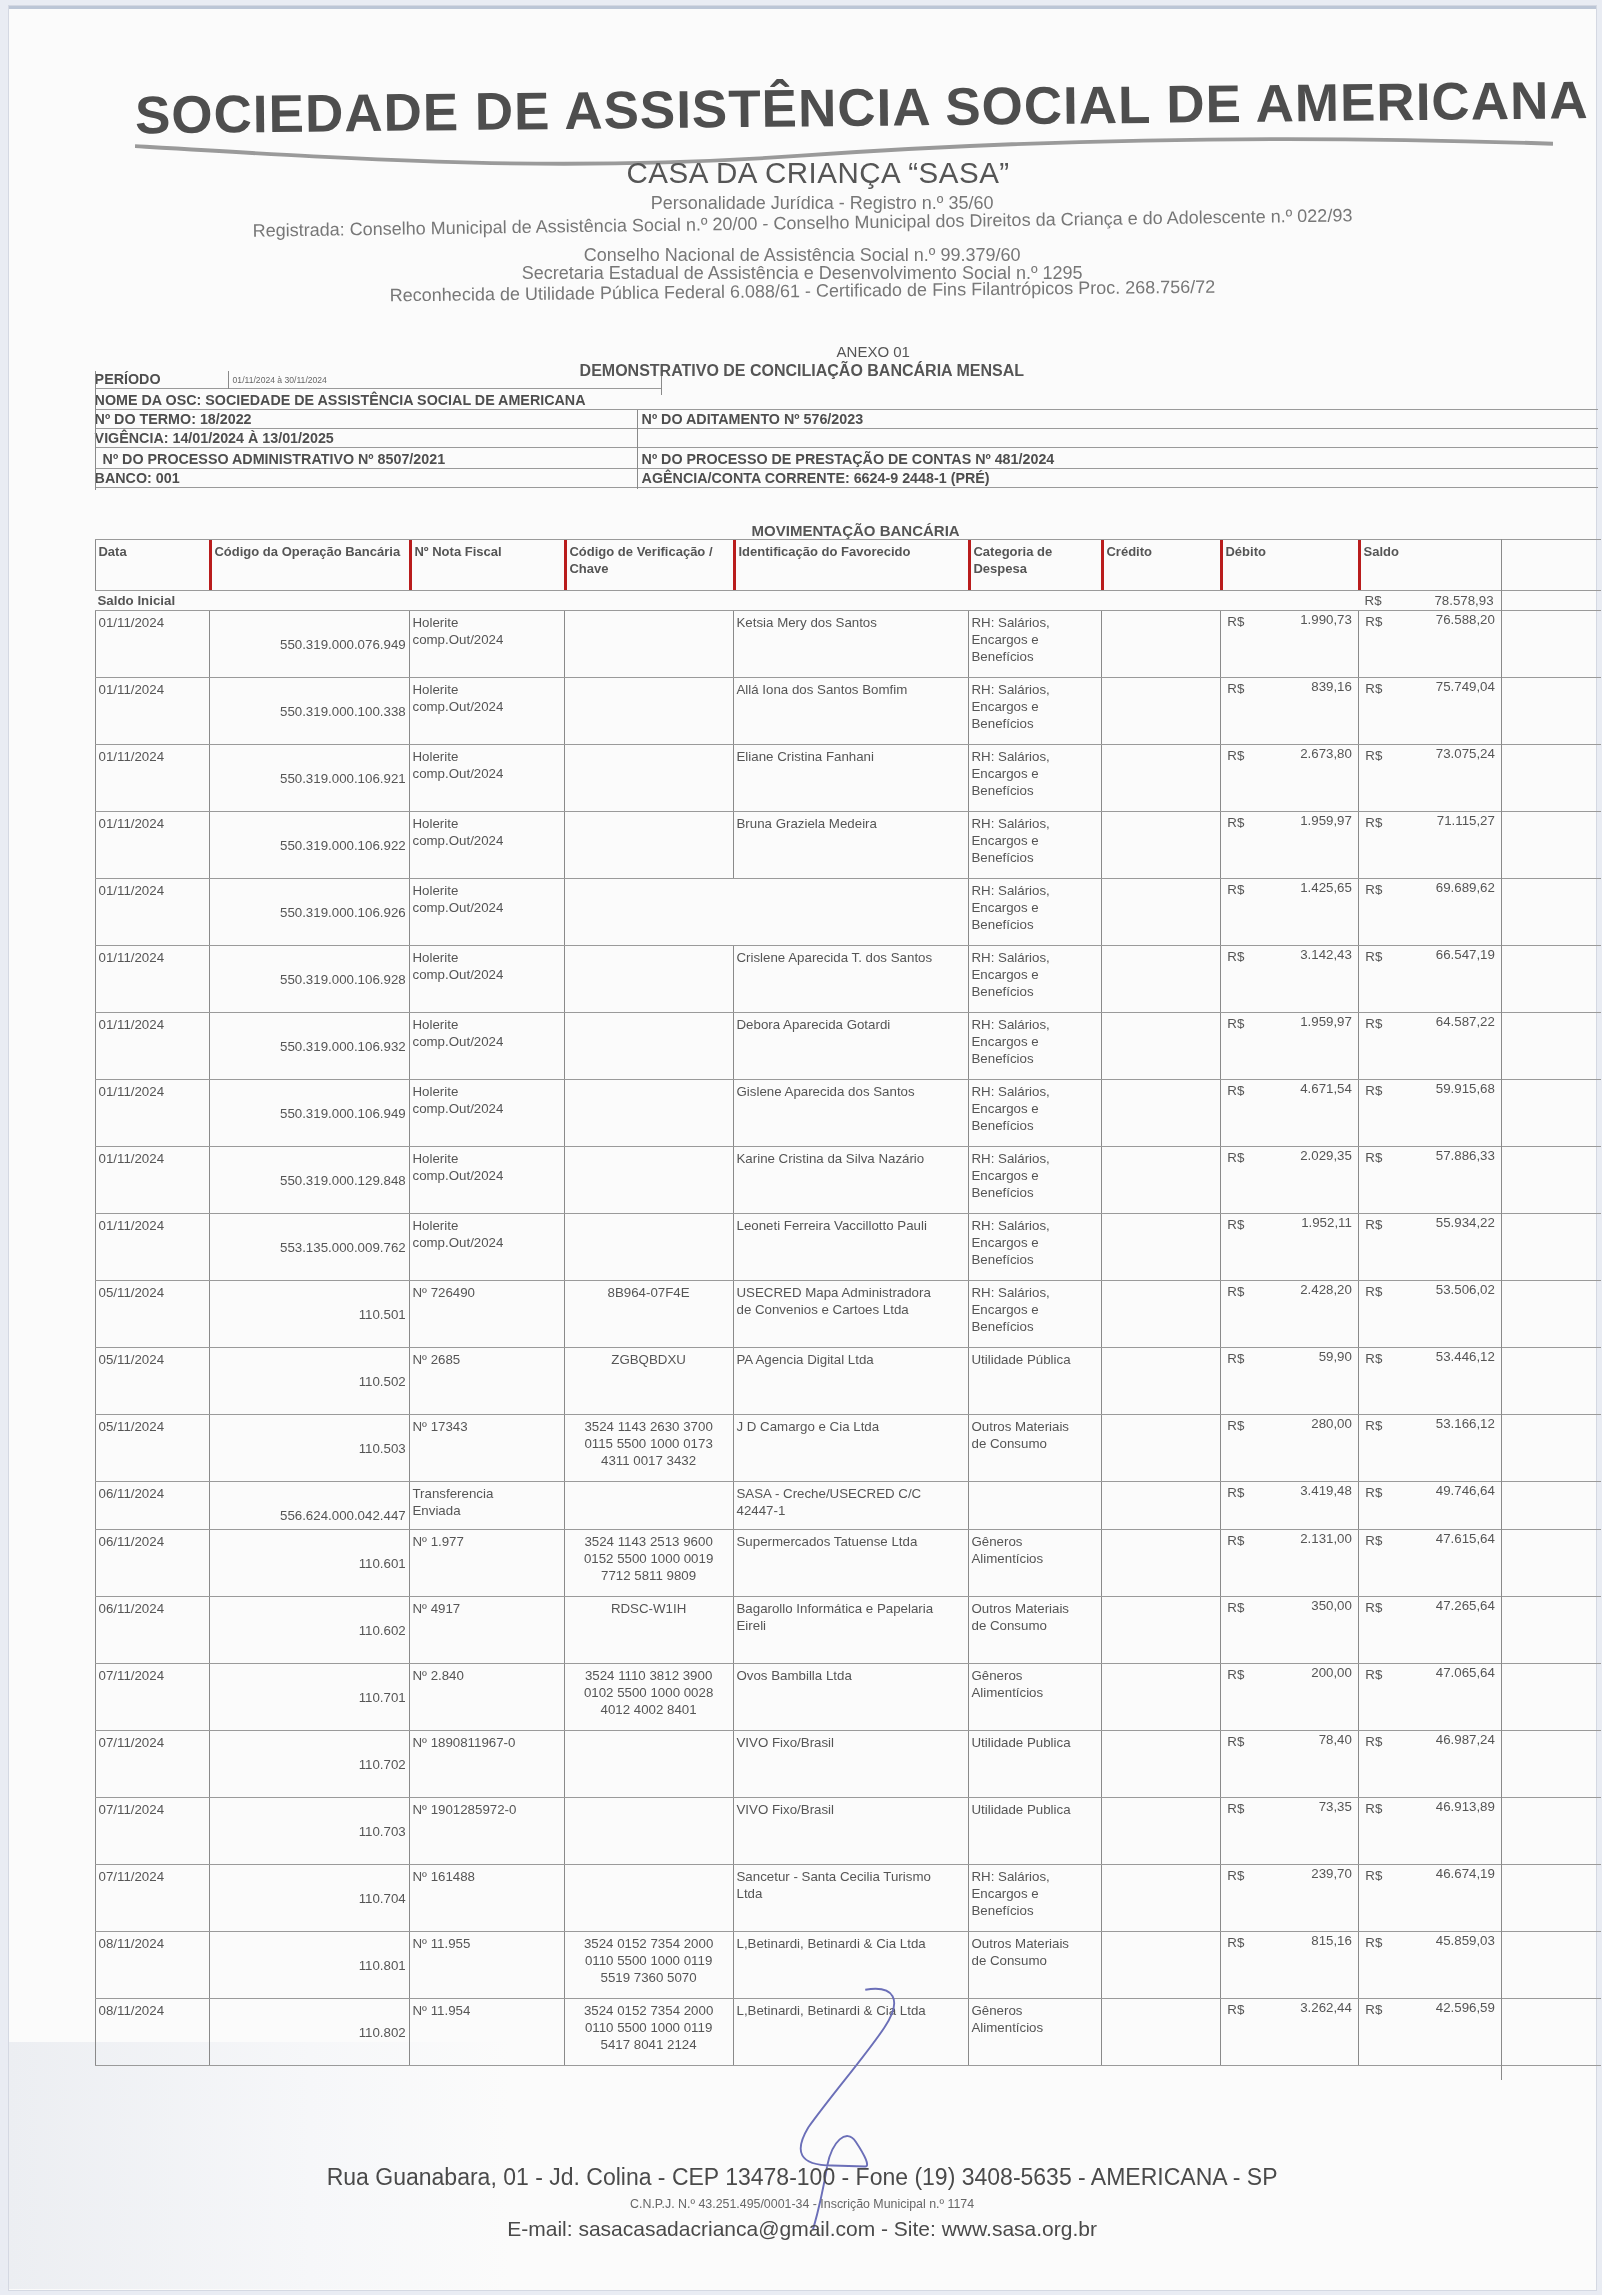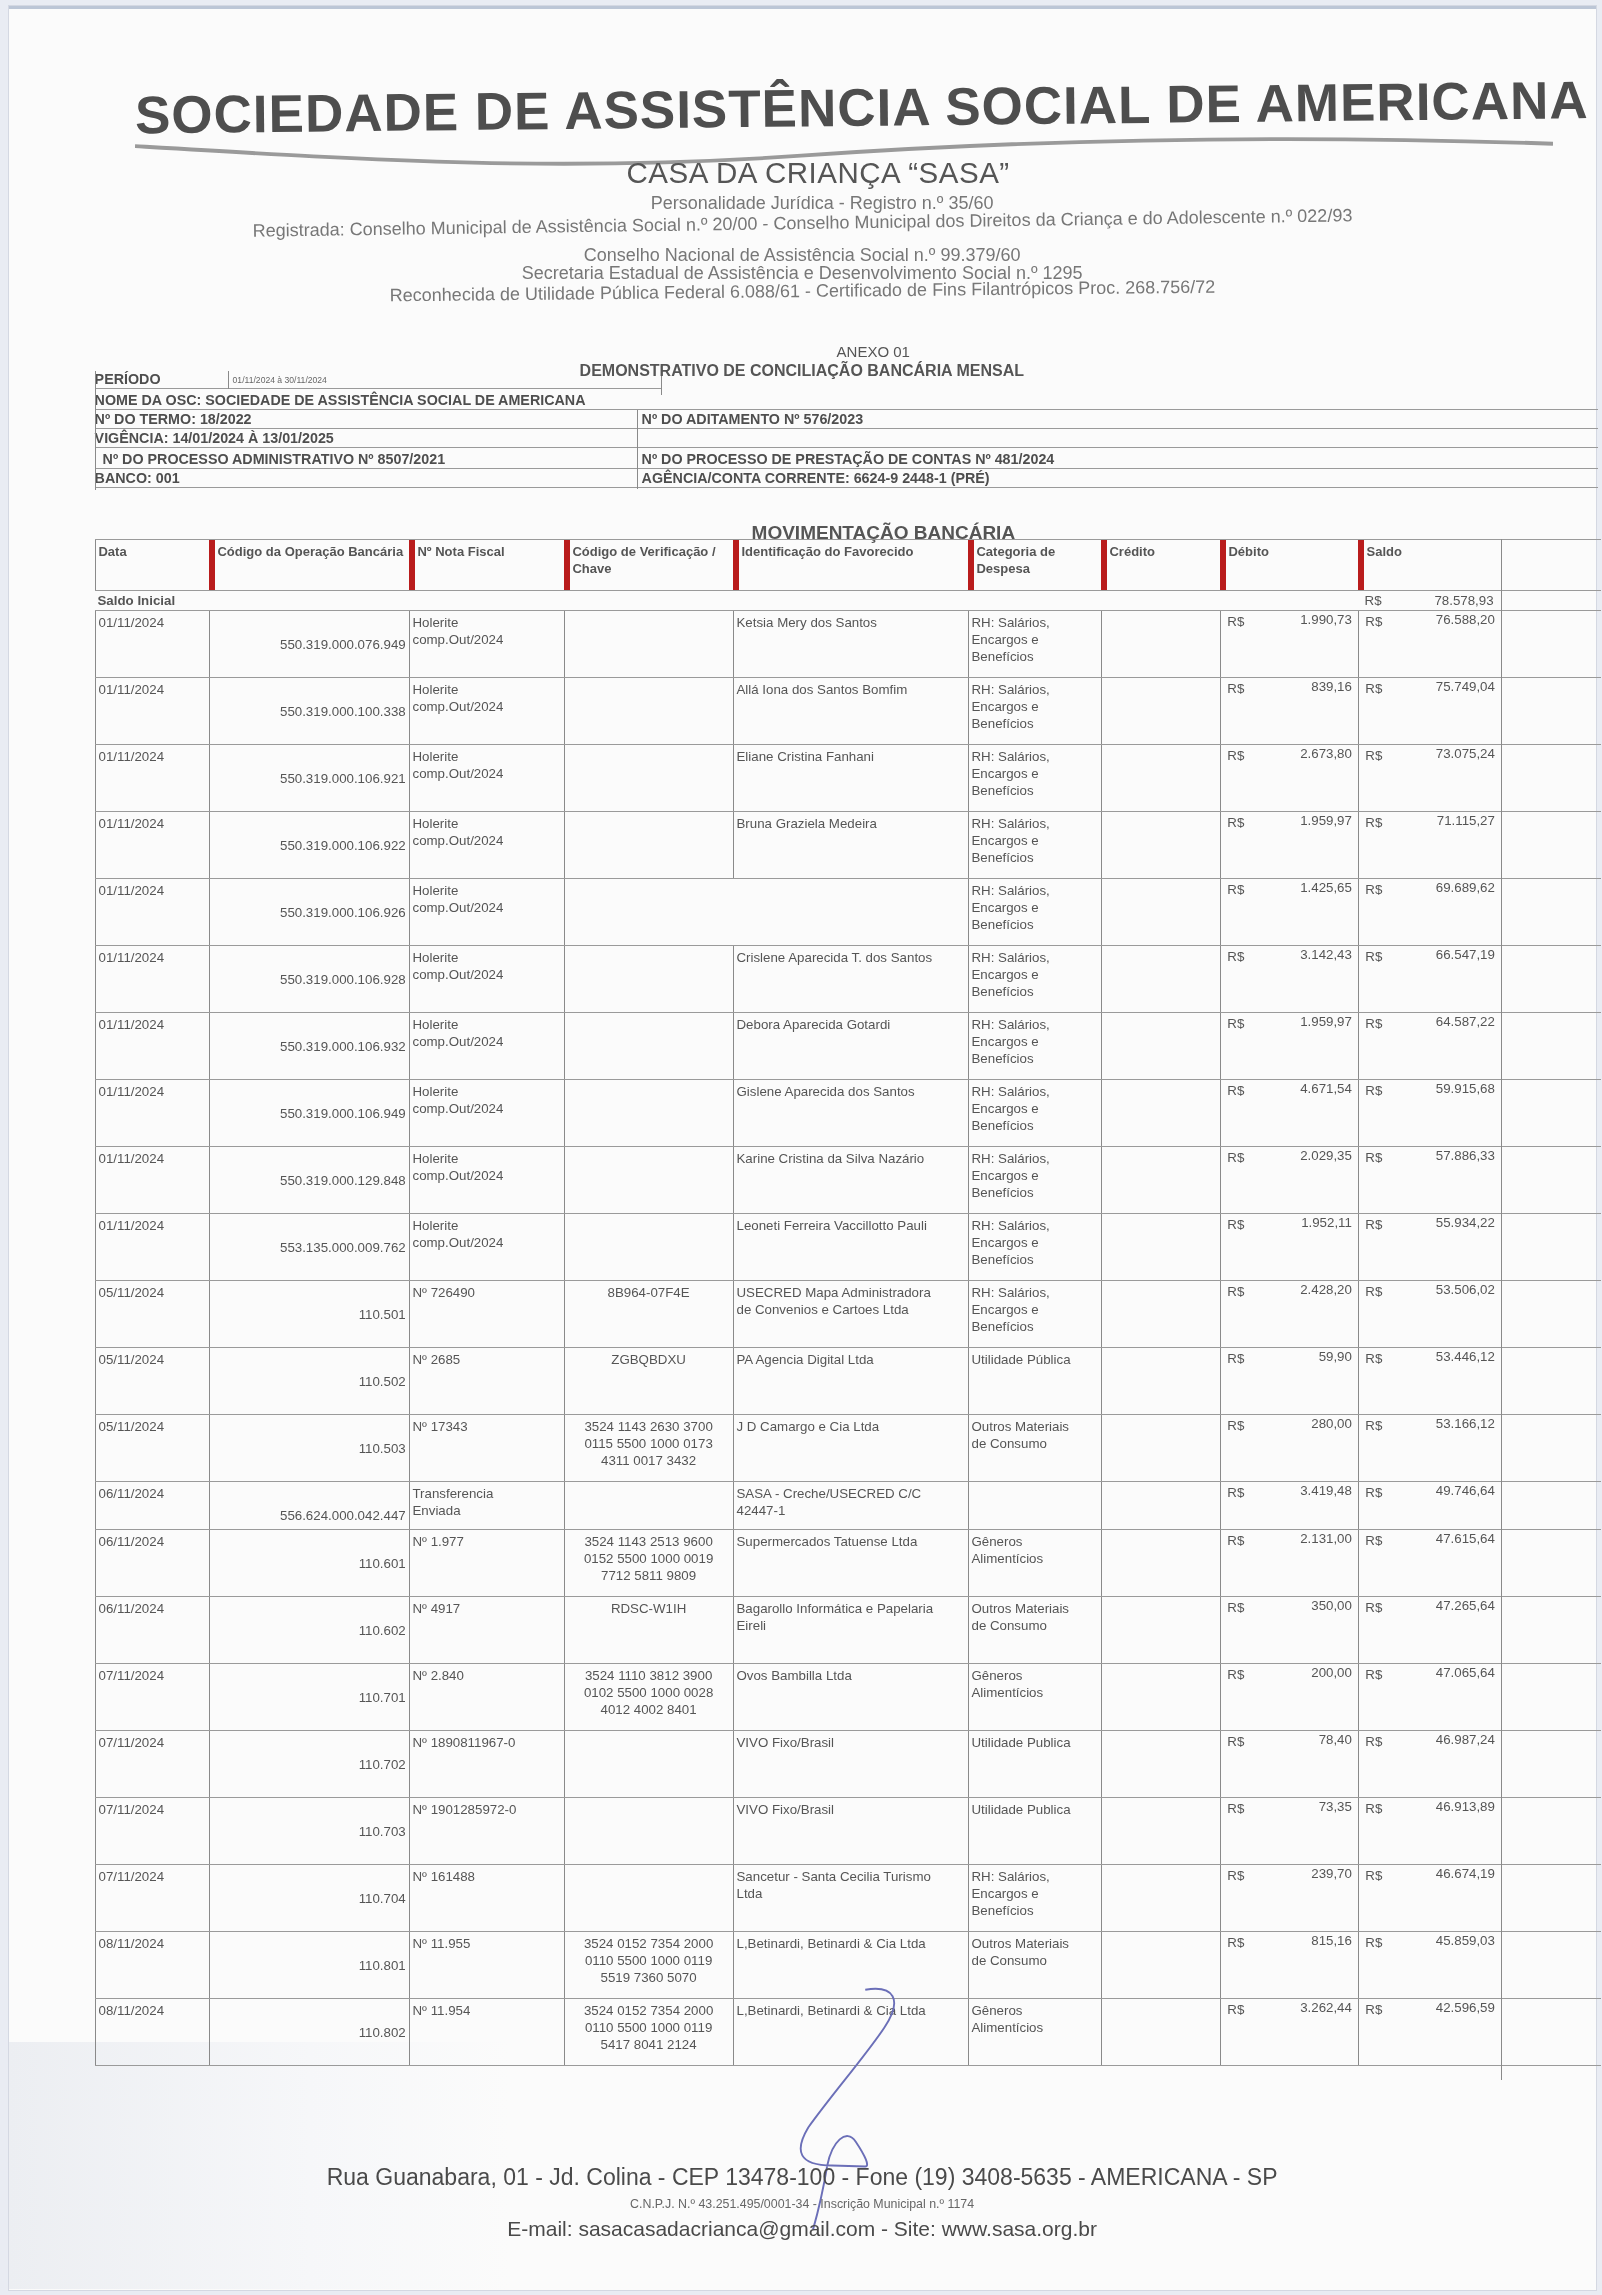--- a/index.html
+++ b/index.html
@@ -39,23 +39,23 @@
   .frow {
     position: absolute; left: 0; height: 18px; border-bottom: 1.4px solid #9a9a9a;
     font-size: 14.3px; color: #4e4e4e; white-space: nowrap; line-height: 17px;
   }
   .frow .lbl { font-weight: 700; }
   .frow .small { font-size: 8.6px; color: #666; }
   .vline { position: absolute; width: 1px; background: #8a8a8a; }
 
   
   .tbl { position: absolute; left: 86px; top: 519px; width: 1506px; }
-  .th-section { position: absolute; left: 657px; top: -2.4px; font-size: 19px; font-weight: 700; color: #555; }
+  .th-section { position: absolute; left: 657px; top: -2.4px; font-size: 15px; font-weight: 700; color: #555; }
   .thead { position: absolute; left: 0; top: 14.3px; width: 100%; height: 52px; border-top: 1.4px solid #9a9a9a; border-bottom: 1.4px solid #9a9a9a; }
-  .col { position: absolute; top: 0; height: 100%; padding: 2.9px 2.9px; font-size: 13px; font-weight: 700; color: #555; line-height: 17px; border-left: 6px solid #b91c1c; }
+  .col { position: absolute; top: 0; height: 100%; padding: 2.9px 2.9px; font-size: 13px; font-weight: 700; color: #555; line-height: 17px; border-left: 3px solid #b91c1c; }
   .col:first-child { border-left: 1px solid #8a8a8a; }
   .initial { position: absolute; left: 0; top: 67px; width: 100%; height: 19px; border-bottom: 1.4px solid #9a9a9a; }
   .initial .lbl { position: absolute; left: 2.9px; top: 1px; font-size: 13.3px; font-weight: 700; color: #555; }
   .money { position: absolute; font-size: 13.3px; color: #555; white-space: nowrap; }
   .rows { position: absolute; left: 0; top: 86px; width: 100%; }
   .row { position: relative; width: 100%; border-bottom: 1.4px solid #9a9a9a; }
   .cell { position: absolute; top: 0; height: 100%; font-size: 13.3px; line-height: 17px; color: #555; padding: 2.9px 2.9px; border-left: 1px solid #8a8a8a; white-space: pre-line; }
   .cell.op { text-align: right; padding-top: 25px; padding-left: 48px; }
   .cell.key { text-align: center; }
   .cell.amt .cur { position: absolute; left: 6.7px; top: 1.9px; }

